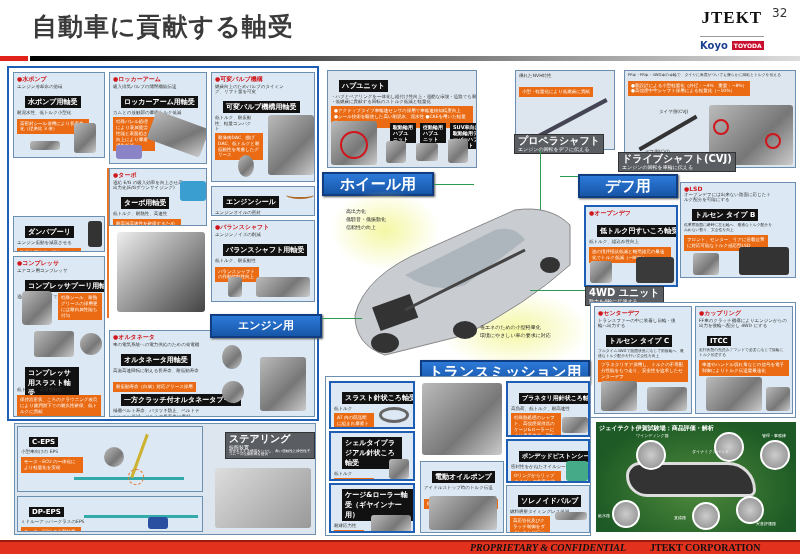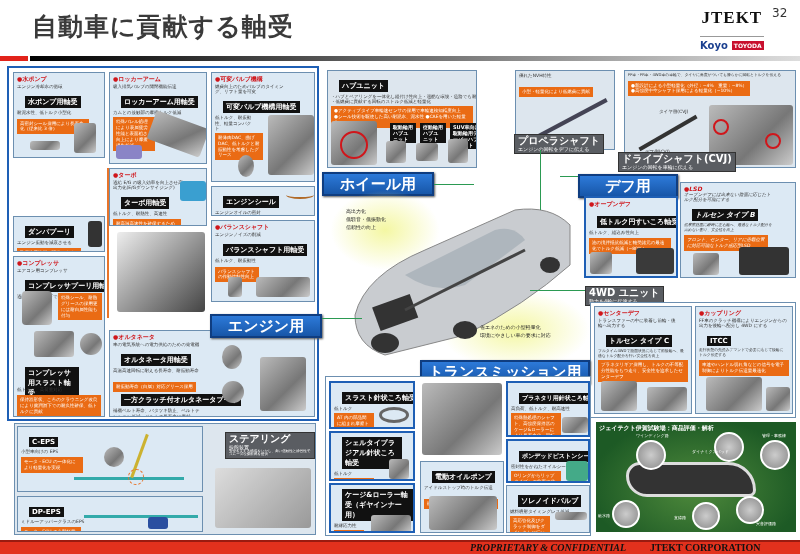--- a/index.html
+++ b/index.html
@@ -142,21 +142,21 @@
     <div class="org" style="margin-top:1px">耐振動寿命（白層）対応グリース採用</div>
     <div class="blk" style="display:block;width:fit-content">一方クラッチ付オルタネータプーリ</div>
     <div class="sub" style="white-space:normal;width:88px">補機ベルト寿命、バタツキ防止、ベルトテンション低減、ベルトの長寿命に貢献</div>
     
     <div class="img" style="left:112px;top:14px;width:20px;height:24px;border-radius:50%"></div>
     <div class="img" style="left:112px;top:50px;width:22px;height:22px;border-radius:50%"></div>
     <div class="img" style="left:150px;top:26px;width:46px;height:54px"></div>
   </div>
   <div class="oline" style="left:98px;top:100px;width:2px;height:150px"></div>
 </div>
-<div class="banner" style="left:210px;top:314px;width:112px;height:24px;font-size:15px;line-height:20px">エンジン用</div>
+<div class="banner" style="left:210px;top:314px;width:112px;height:24px;font-size:11px;line-height:20px">エンジン用</div>
 
 <div class="panel" style="left:327px;top:70px;width:150px;height:98px;background:#dde6ee">
   <div class="blk">ハブユニット</div>
   <div class="sub">・ハブとベアリングを一体化し組付け性向上・過酷な環境・道路でも耐える高信頼性</div>
   <div class="sub">・低燃費に貢献する回転のストルク低減と軽量化</div>
   <div class="org" style="width:142px">
     <div>●アクティブタイプ車輪速センサの採用で車輪速検知精度向上</div>
     <div>●シール技術を駆使した高い耐泥水、泥水性 ●CAEを用いた軽量化</div>
   </div>
   <div class="img" style="left:3px;top:50px;width:46px;height:44px"></div>
@@ -220,29 +220,29 @@
   <div>省エネのための小型軽量化</div>
   <div>環境にやさしい車の要求に対応</div>
 </div>
 <div class="gline" style="left:434px;top:184px;width:40px;height:1px"></div>
 <div class="gline" style="left:540px;top:150px;width:1px;height:60px"></div>
 <div class="gline" style="left:560px;top:176px;width:60px;height:1px"></div>
 <div class="gline" style="left:530px;top:290px;width:60px;height:1px"></div>
 <div class="gline" style="left:322px;top:318px;width:40px;height:1px"></div>
 
 <div class="banner" style="left:578px;top:174px;width:100px;height:24px;font-size:15px;line-height:20px">デフ用</div>
-<div class="panel blue" style="left:584px;top:196px;width:94px;height:82px;">
+<div class="panel blue" style="left:584px;top:205px;width:94px;height:82px;">
   <div class="h-red">●オープンデフ</div>
   <div class="blk">低トルク円すいころ軸受</div>
   <div class="sub">低トルク、組込み性向上</div>
   <div class="org" style="width:82px">油の撹拌抵抗低減と軸受諸元の最適化でトルク低減（−80%）</div>
   <div class="img" style="left:4px;top:54px;width:22px;height:22px"></div>
   <div class="img" style="left:50px;top:50px;width:38px;height:26px;background:#3a3a3a"></div>
 </div>
-<div class="panel" style="left:680px;top:182px;width:116px;height:96px;font-style:italic;">
+<div class="panel" style="left:680px;top:182px;width:116px;height:96px;">
   <div class="h-red">●LSD</div>
   <div class="sub" style="white-space:normal;width:90px">オープンデフには出来ない路面に応じたトルク配分を可能にする</div>
   <div class="blk">トルセン タイプ B</div>
   <div class="sub" style="white-space:normal;width:90px;font-size:3.8px">低摩擦路面に瞬時に左右輪へ、最適なトルク配分を高めない割り、安全性を向上</div>
   <div class="org" style="width:84px">フロント、センター、リアに搭載位置に対応可能なトルク感応型LSD</div>
   <div class="img" style="left:12px;top:70px;width:26px;height:22px"></div>
   <div class="img" style="left:58px;top:64px;width:50px;height:28px;background:#333"></div>
 </div>
 
 <div class="gray-tag" style="left:585px;top:286px;font-size:10px">

